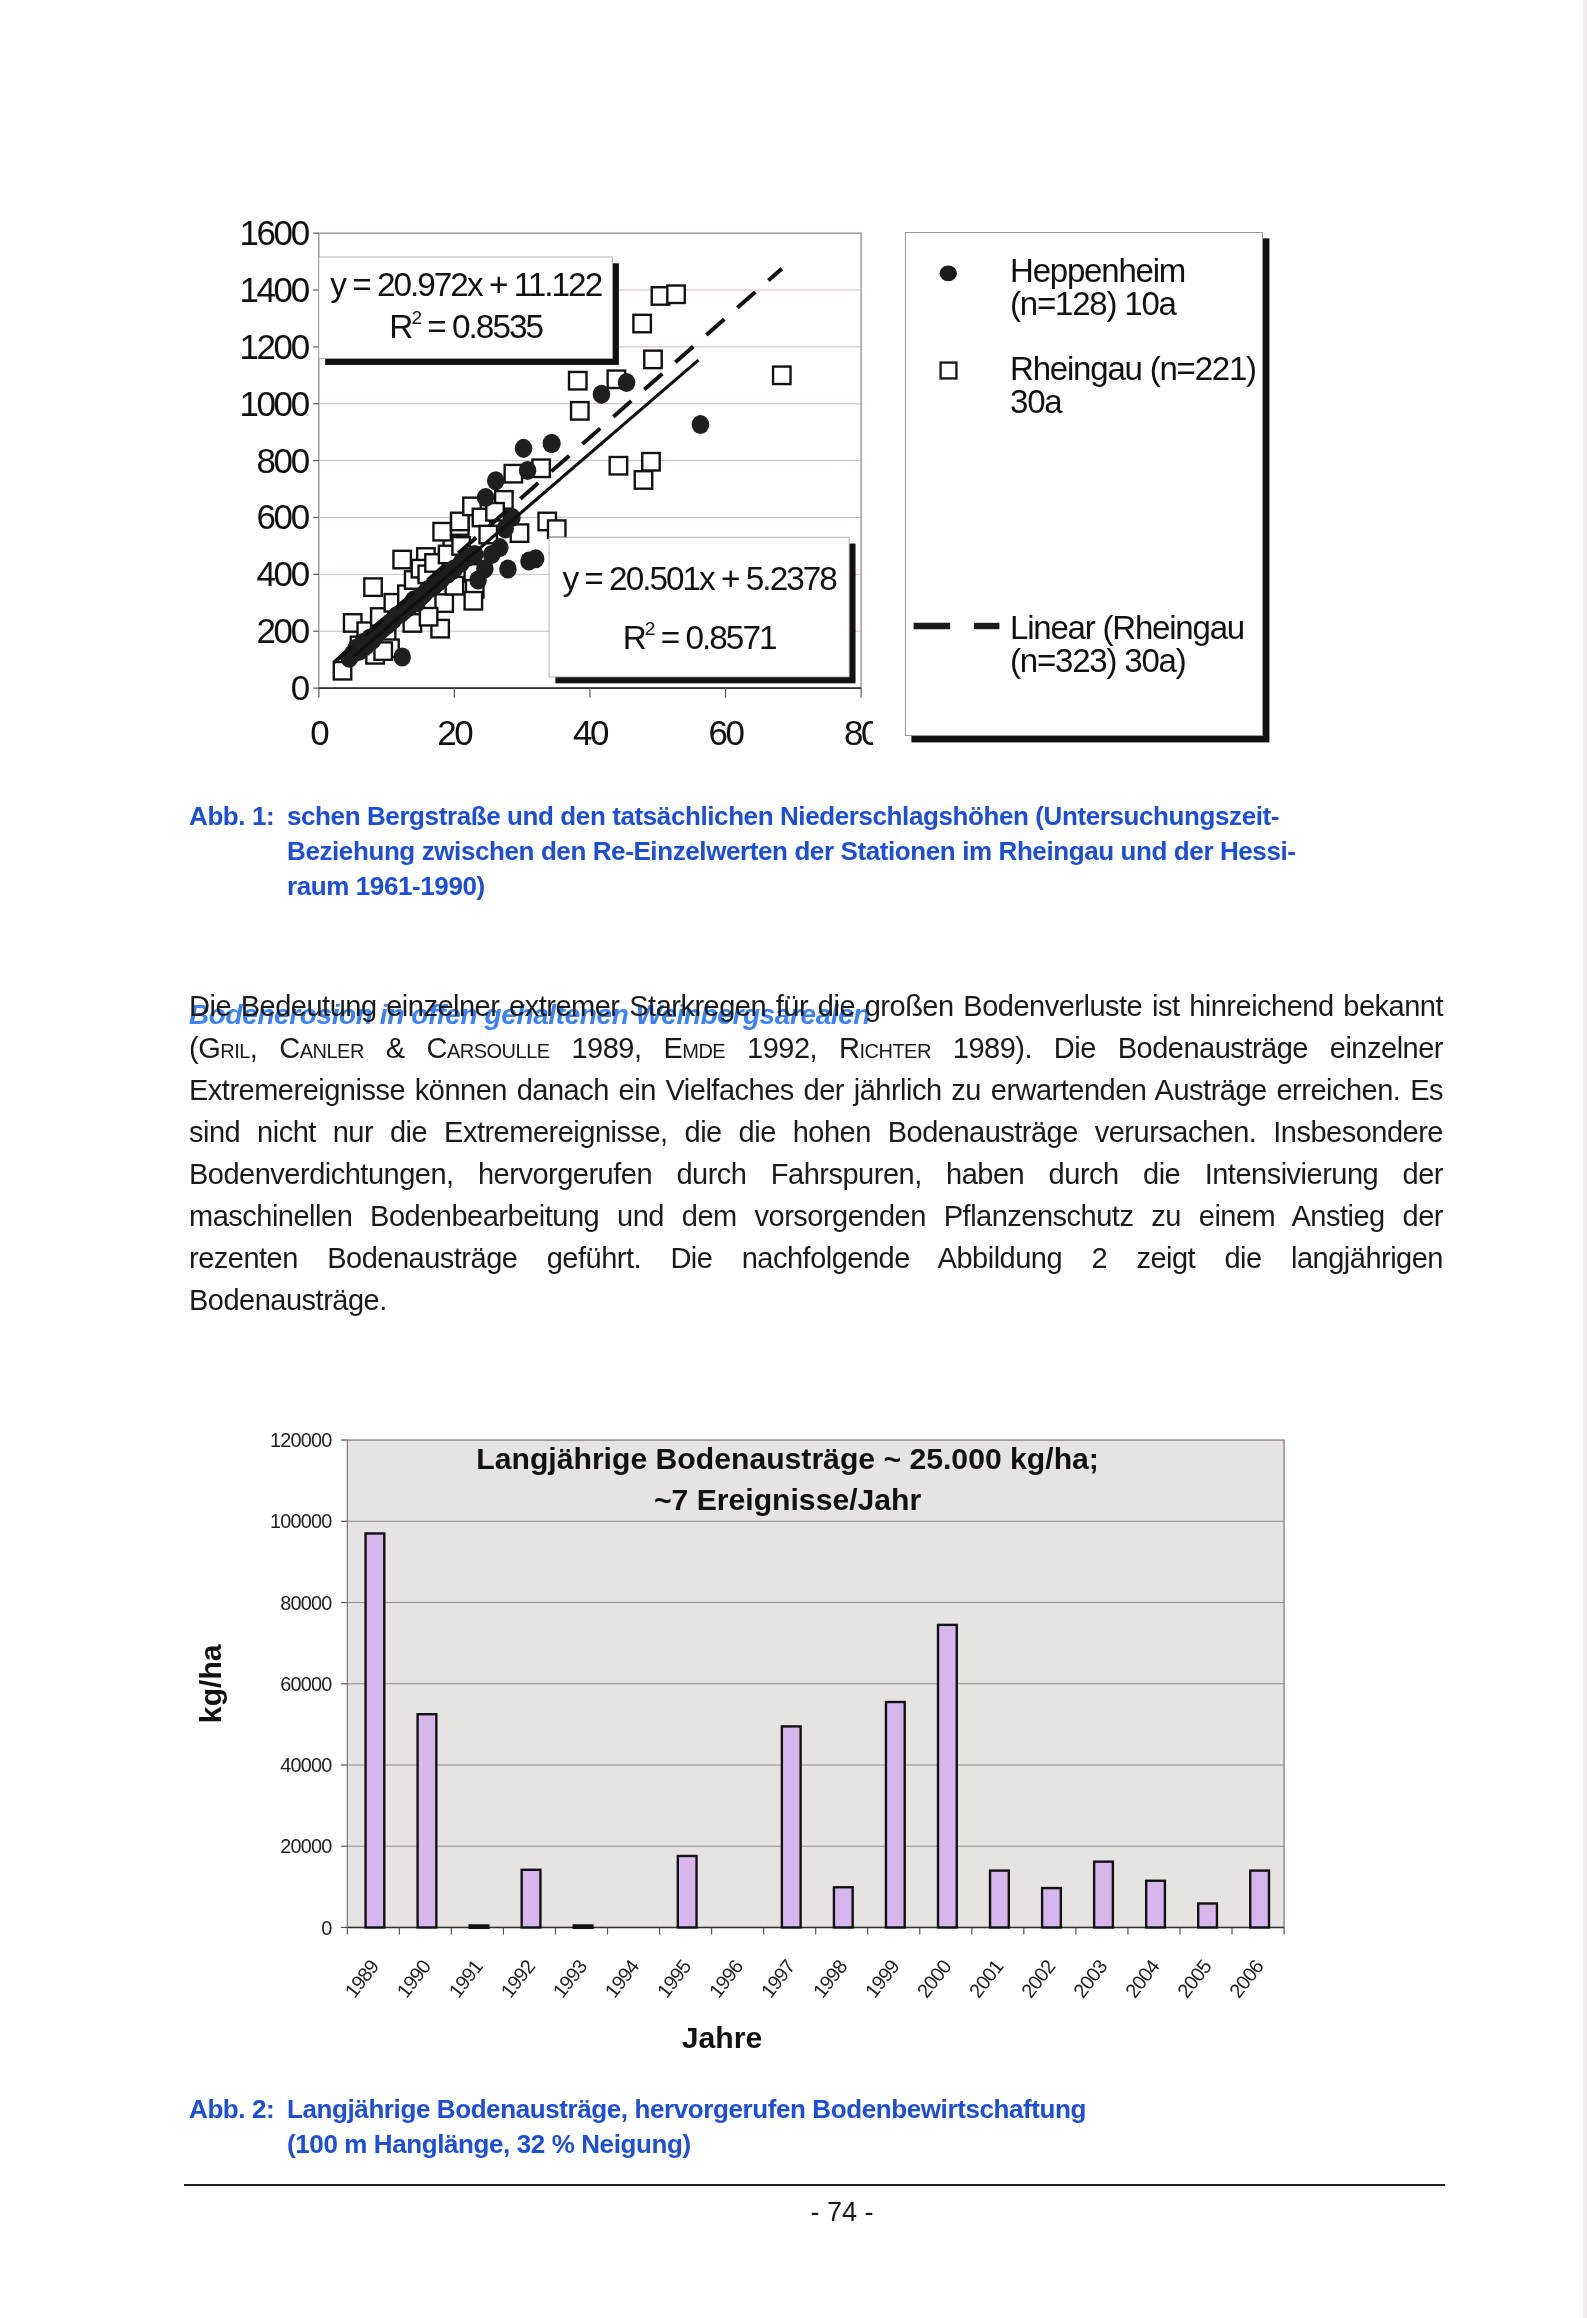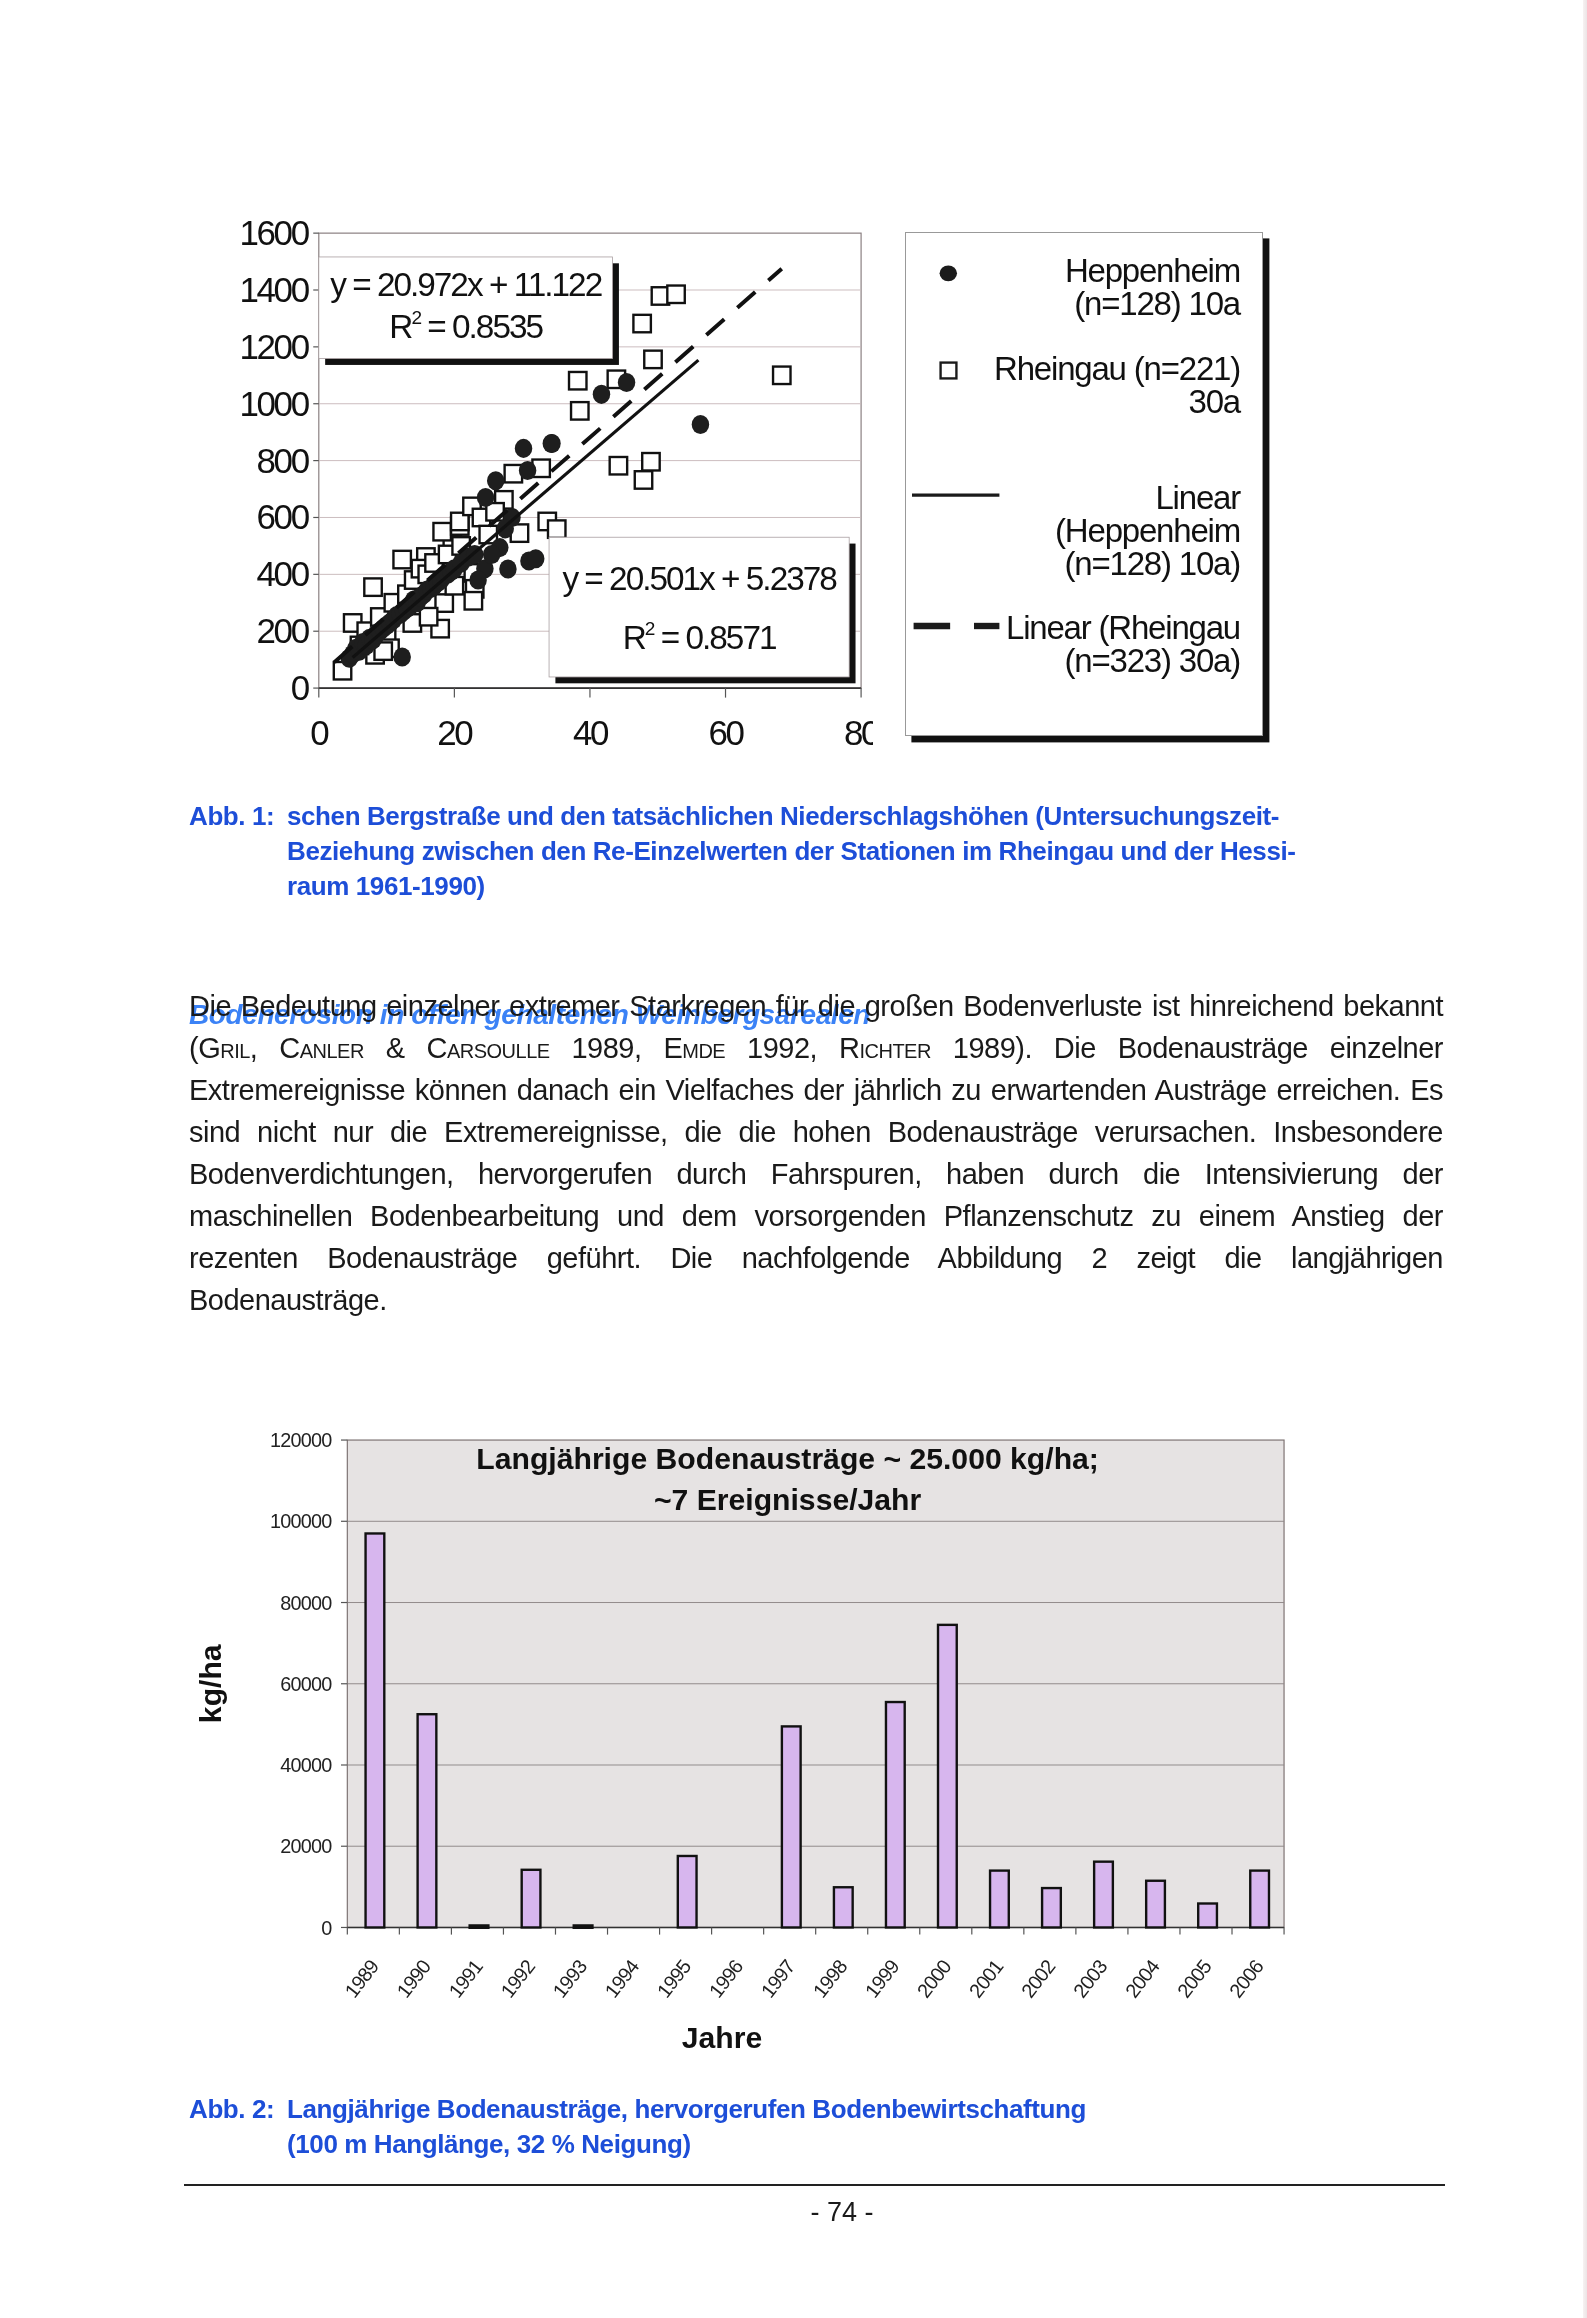--- a/index.html
+++ b/index.html
@@ -8,21 +8,21 @@
   .abs { position: absolute; }
   svg text { font-family: "Liberation Sans", sans-serif; }
 
   
   #scatter-wrap { left: 214px; top: 214px; width: 659px; height: 548px; }
   
   #legend { left: 905px; top: 232px; width: 356px; height: 502px; background: #fff;
             border: 0.8px solid #999; box-shadow: 6.4px 6.4px 0 #111; }
   .leg-item { position: absolute; left: 0; width: 100%; font-size: 33px; line-height: 33px;
               letter-spacing: -1.2px; color: #111; }
-  .leg-text { position: absolute; left: 80px; width: 254px; white-space: pre-line; text-align: right; }
+  .leg-text { position: absolute; left: 104px; width: 254px; white-space: pre-line; }
   .leg-sym { position: absolute; }
 
   .caption { left: 189px; font-weight: bold; font-size: 26px; line-height: 35px; color: #1d4ed8;
              letter-spacing: -0.4px; }
   .caption .lab { position: absolute; left: 0; top: 0; }
   .caption .txt { position: absolute; left: 98px; top: 0; width: 1238px; }
 
   #section-title { left: 189px; top: 999px; font-size: 28px; font-weight: bold; color: #3b82f6;
                    letter-spacing: -0.4px; font-style: italic; }
   #body-text { left: 189px; top: 985px; width: 1254px; font-size: 29px; line-height: 42px;
@@ -210,28 +210,20 @@
     <div class="leg-text">Heppenheim
 (n=128) 10a</div>
   </div>
   <div class="leg-item" style="top:119px;height:71px">
     <svg class="leg-sym" style="left:33px;top:8.7px" width="19" height="19" viewBox="0 0 24 24">
       <rect x="2" y="2" width="20" height="20" fill="#fff" stroke="#1b1b1b" stroke-width="3"></rect>
       </svg>
     <div class="leg-text">Rheingau (n=221)
 30a</div>
   </div>
-  <div class="leg-item" style="top:248px;height:103px">
-    <svg class="leg-sym" style="left:6.4px;top:11px" width="89" height="6.4" viewBox="0 0 112 8">
-      <line x1="0" y1="4" x2="110" y2="4" stroke="#1b1b1b" stroke-width="4"></line>
-      </svg>
-    <div class="leg-text">Linear
-(Heppenheim
-(n=128) 10a)</div>
-  </div>
   <div class="leg-item" style="top:378px;height:71px">
     <svg class="leg-sym" style="left:6.4px;top:11px" width="89" height="8" viewBox="0 0 112 10">
       <line x1="2" y1="5" x2="48" y2="5" stroke="#1b1b1b" stroke-width="8"></line>
       <line x1="78" y1="5" x2="110" y2="5" stroke="#1b1b1b" stroke-width="8"></line>
       </svg>
     <div class="leg-text">Linear (Rheingau
 (n=323) 30a)</div>
   </div>
 </div>
 

